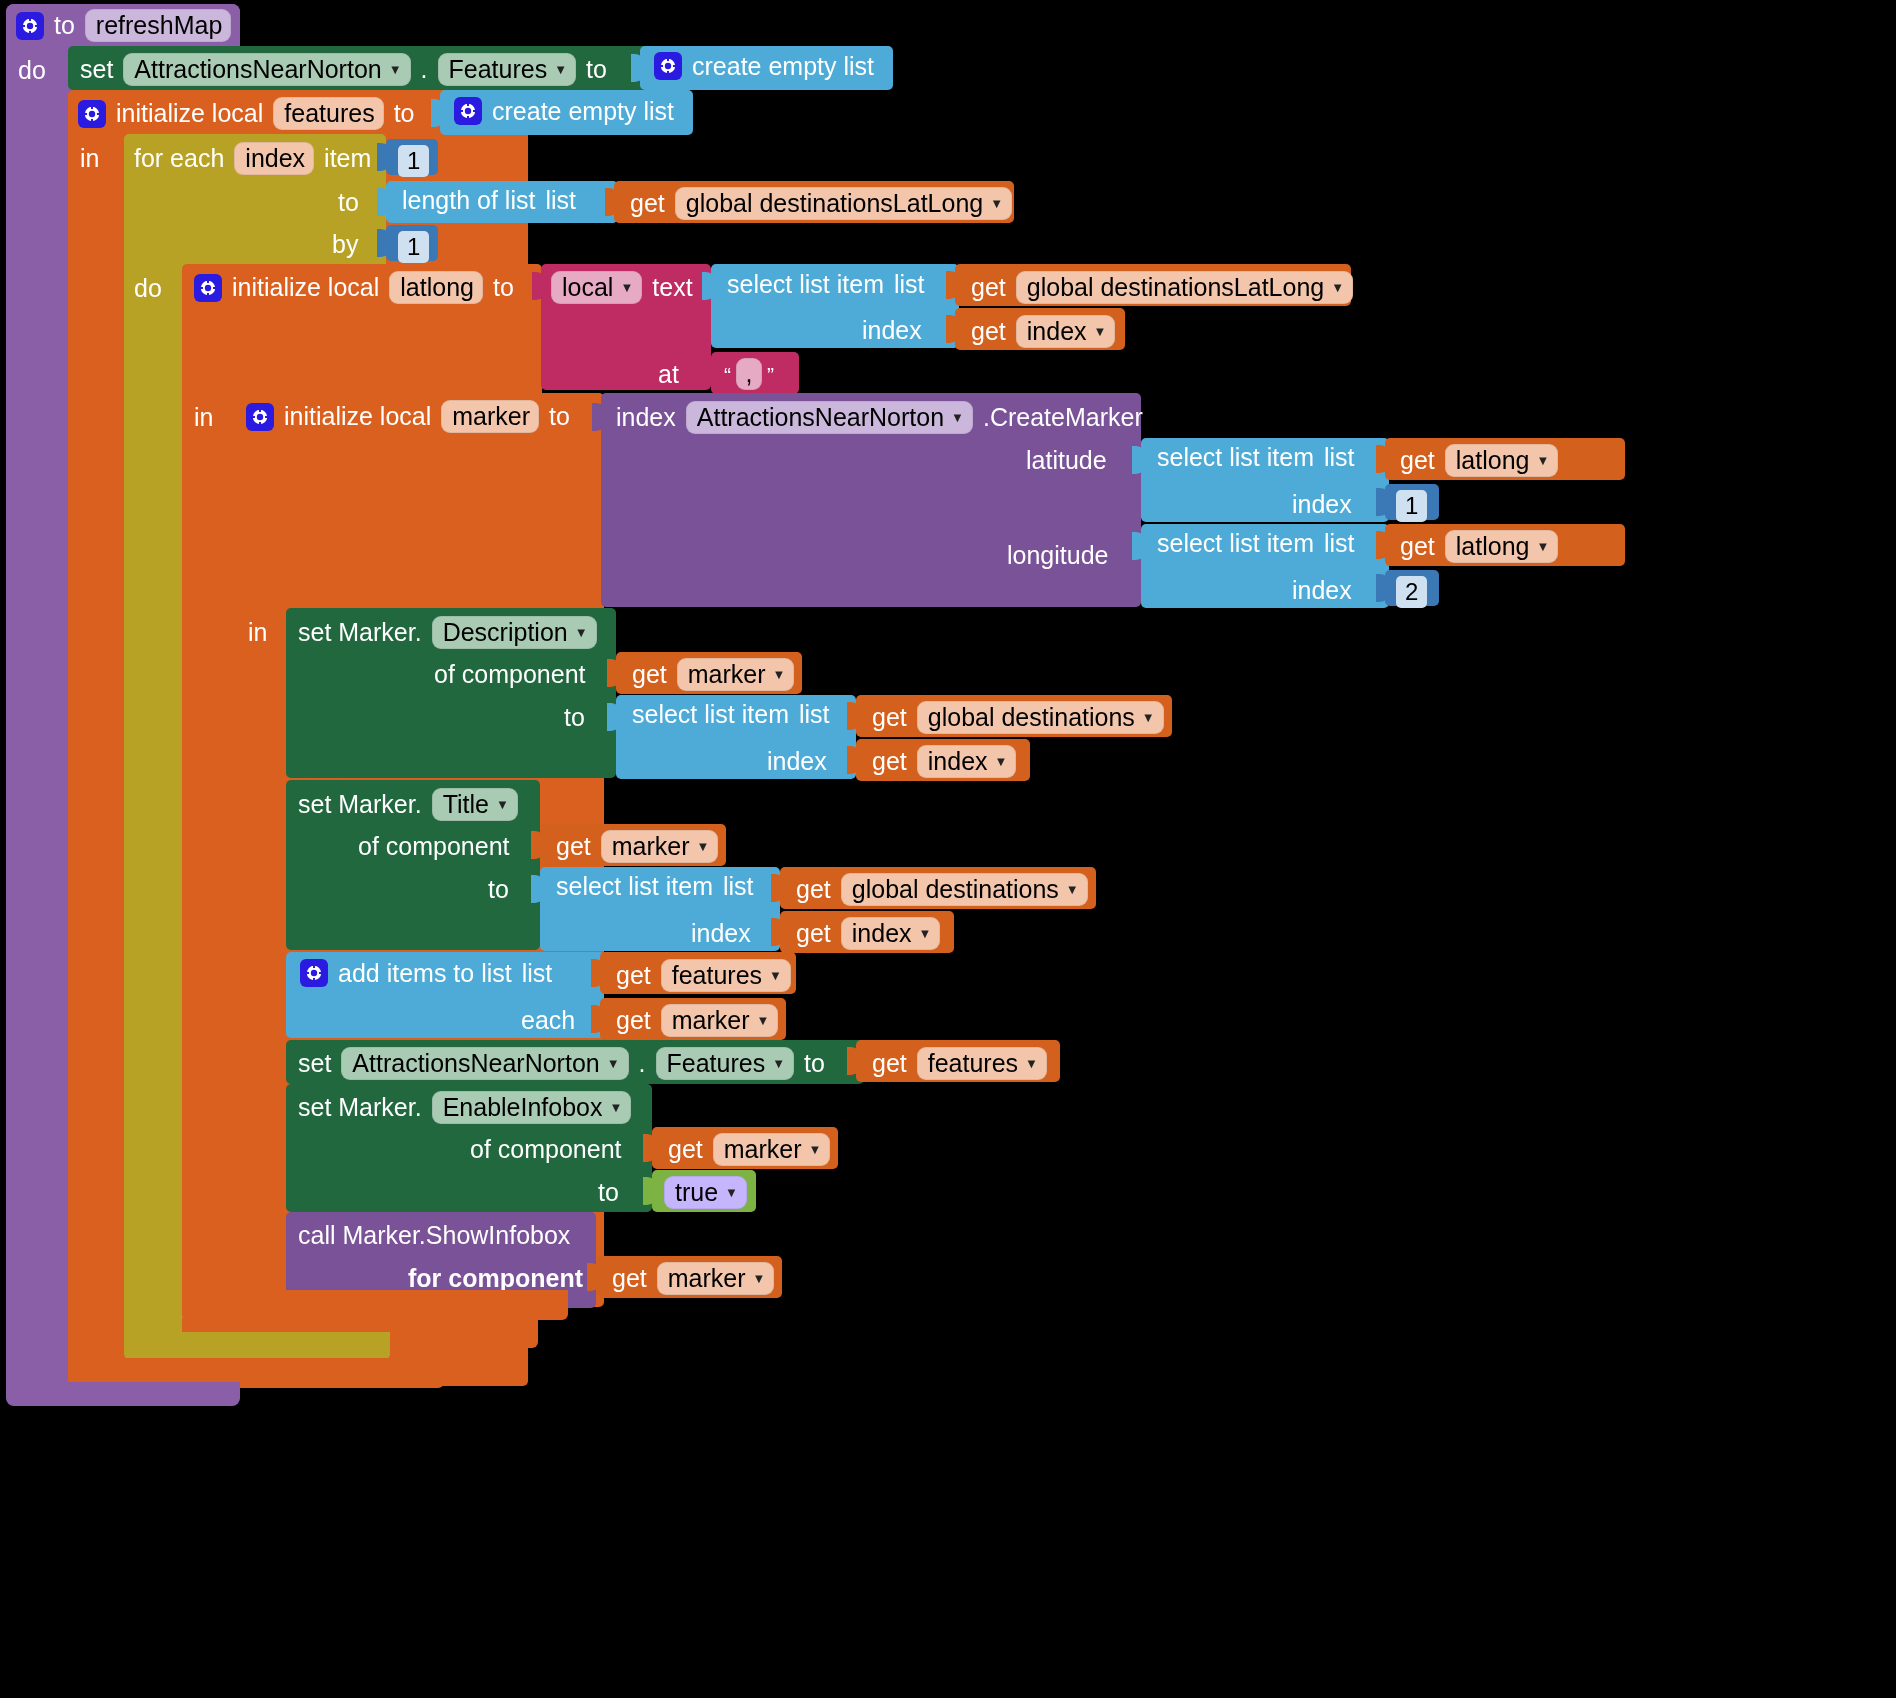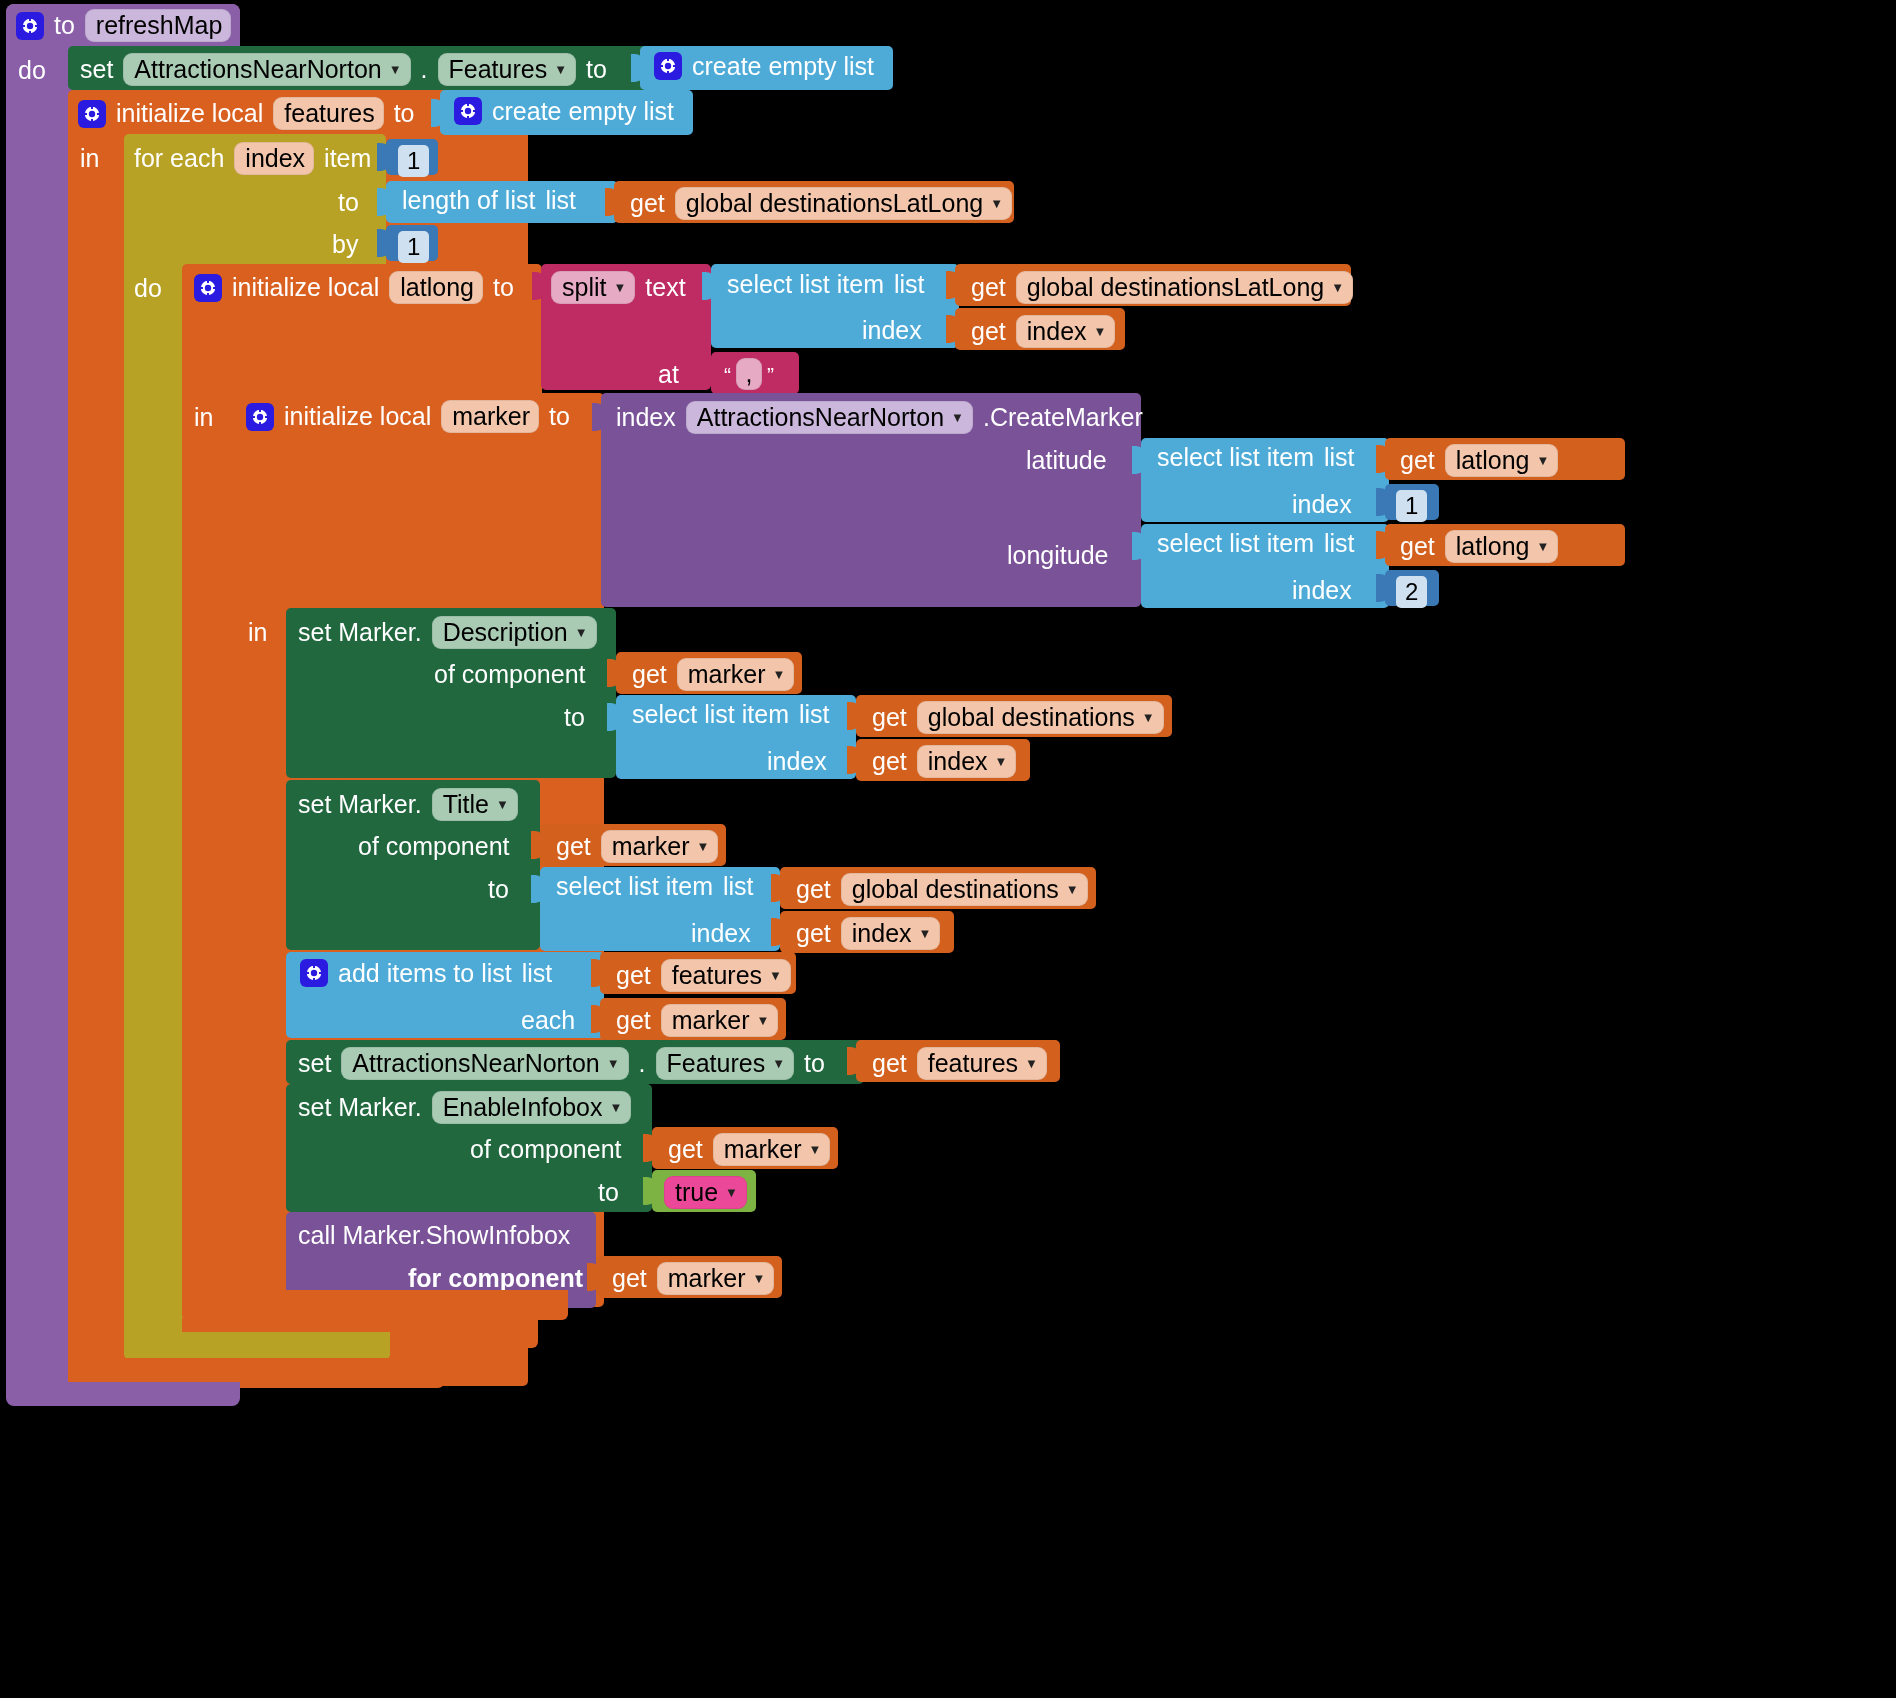--- a/index.html
+++ b/index.html
@@ -37,21 +37,21 @@
   .c-list    { background:#4eabd8; }
   .c-text    { background:#bf2b63; }
   .c-var     { background:#d4601e; }
   .c-math    { background:#3b78b6; }
   .c-logic   { background:#7cb342; }
 
   .field.f-set   { background:#a9cbb4; }
   .field.f-proc  { background:#cbb7dc; }
   .field.f-var   { background:#f3c6ab; }
   .field.f-text  { background:#e7aac4; }
-  .field.f-logic { background:#ec4899; }
+  .field.f-logic { background:#c4b5fd; }
 
   
   .gear {
     width:28px; height:28px; border-radius:6px; background:#2b1ae0;
     display:inline-flex; align-items:center; justify-content:center;
     flex:0 0 auto;
   }
   .gear svg { display:block; }
   .socket {
     position:absolute; width:14px; height:28px; border-radius: 0 10px 10px 0;
@@ -238,21 +238,21 @@
       <span>latlong</span>
     </span>
     <span class="lbl">to</span>
   </div>
 
   <div class="blk c-text" style="left:541px; top:264px; width:170px; height:126px;">
     <div class="socket c-text" style="left:-9px; top:8px;"></div>
   </div>
   <div class="row" style="left:551px; top:271px;">
     <span class="field f-text">
-      <span>split</span>
+      <span>local</span>
       <span class="caret">▼</span>
     </span>
     <span class="lbl">text</span>
   </div>
 
   <div class="blk c-list" style="left:711px; top:264px; width:248px; height:84px;">
     <div class="socket c-list" style="left:-9px; top:8px;"></div>
   </div>
   <div class="row" style="left:727px; top:272px;">
     <span class="lbl">select list item</span>

